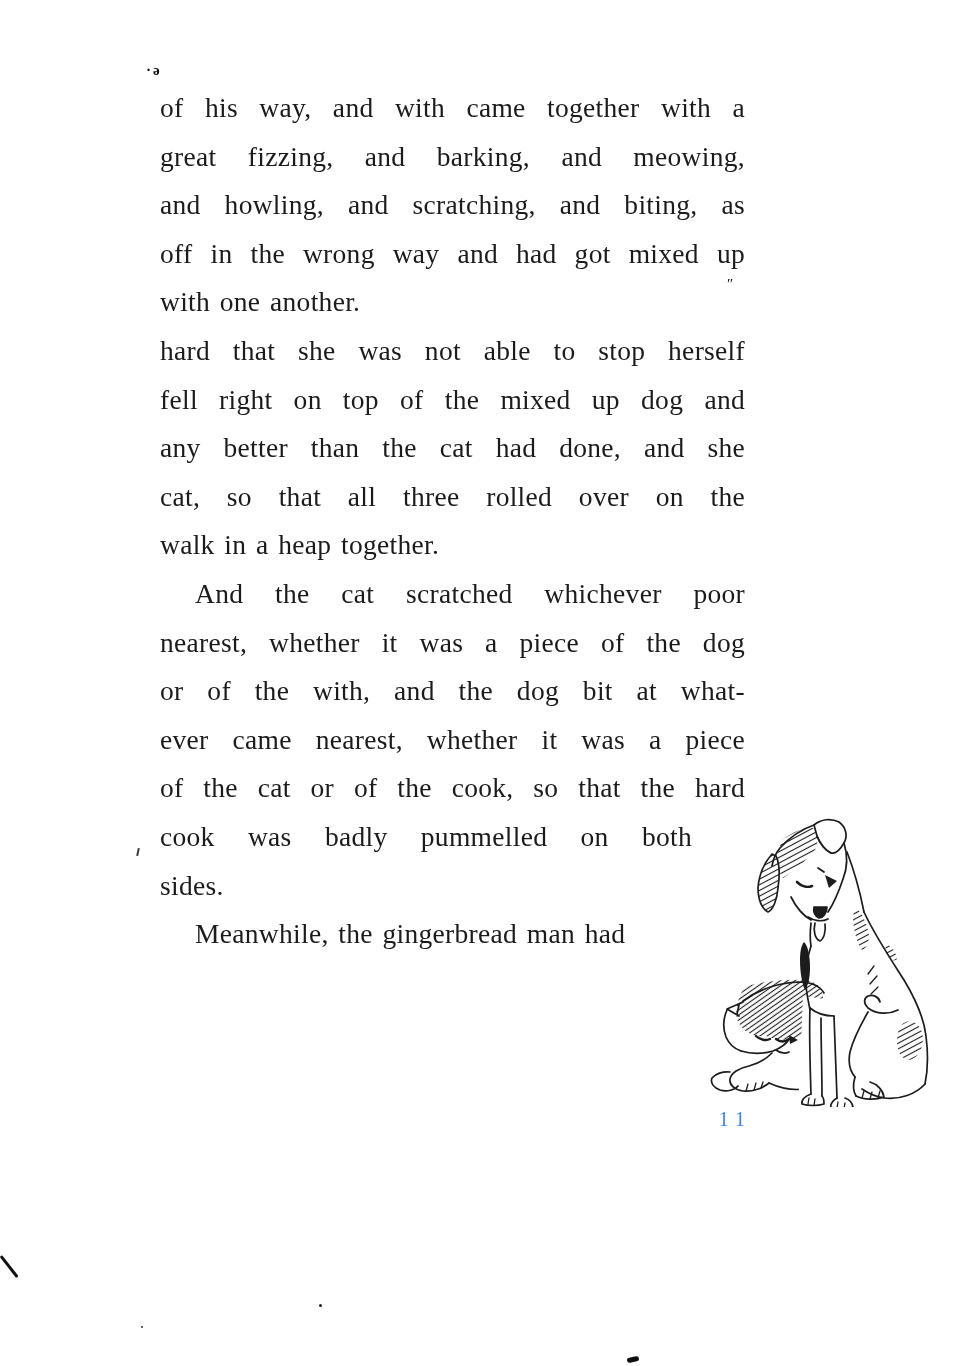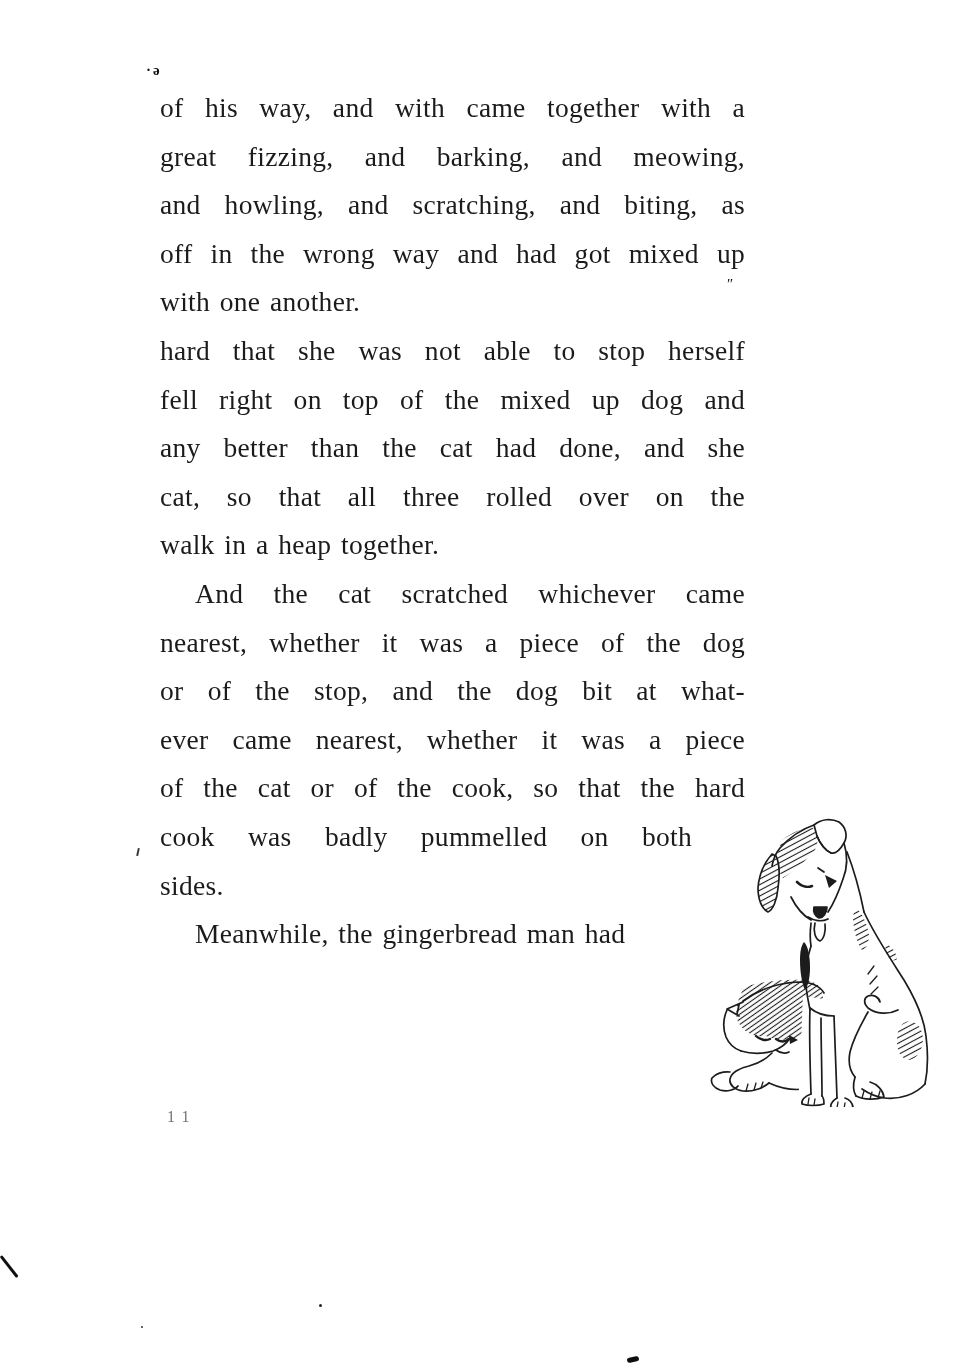--- a/index.html
+++ b/index.html
@@ -9,22 +9,22 @@
   }
   .text-block{
     position:absolute;left:160px;top:84px;width:585px;
     font-size:27.5px;line-height:48.6px;letter-spacing:0.3px;word-spacing:2.5px;
   }
   .line{height:48.6px;white-space:normal;}
   .j{text-align:justify;text-align-last:justify;}
   .ind{text-indent:35px;}
   .nw{width:532px;}
   .page-number{
-    position:absolute;left:160px;top:1108px;width:585px;text-align:left;
-    font-size:16px;letter-spacing:7px;padding-left:7px;color:#737373;
+    position:absolute;left:160px;top:1108px;width:585px;text-align:right;
+    font-size:20px;letter-spacing:7px;padding-left:7px;color:#3b82f6;
   }
   .artifact{position:absolute;color:#111;}
   .mark-topleft{left:146px;top:62px;font-size:15px;font-weight:bold;letter-spacing:2px;}
   .mark-gone{left:727px;top:276px;font-size:15px;}
   .mark-margin-tick{left:137px;top:848px;width:2px;height:8px;background:#3a3a3a;transform:rotate(12deg);}
   .mark-slash{left:2px;top:1255px;width:27px;height:2.6px;background:#101010;border-radius:2px;transform:rotate(52deg);transform-origin:0 0;}
   .mark-dot1{left:319px;top:1304px;width:3px;height:3px;background:#222;border-radius:50%;}
   .mark-dot2{left:141px;top:1326px;width:2px;height:2px;background:#333;border-radius:50%;}
   .mark-blob{left:627px;top:1357px;width:12px;height:5px;background:#0e0e0e;border-radius:3px;transform:rotate(-12deg);}
   .illus{position:absolute;left:710px;top:812px;width:235px;height:295px;}
@@ -40,23 +40,23 @@
     <div class="line j">of his way, and with came together with a</div>
     <div class="line j">great fizzing, and barking, and meowing,</div>
     <div class="line j">and howling, and scratching, and biting, as</div>
     <div class="line j">off in the wrong way and had got mixed up</div>
     <div class="line">with one another.</div>
     <div class="line j">hard that she was not able to stop herself</div>
     <div class="line j">fell right on top of the mixed up dog and</div>
     <div class="line j">any better than the cat had done, and she</div>
     <div class="line j">cat, so that all three rolled over on the</div>
     <div class="line">walk in a heap together.</div>
-    <div class="line j ind">And the cat scratched whichever came</div>
+    <div class="line j ind">And the cat scratched whichever poor</div>
     <div class="line j">nearest, whether it was a piece of the dog</div>
-    <div class="line j">or of the stop, and the dog bit at what-</div>
+    <div class="line j">or of the with, and the dog bit at what-</div>
     <div class="line j">ever came nearest, whether it was a piece</div>
     <div class="line j">of the cat or of the cook, so that the hard</div>
     <div class="line j nw">cook was badly pummelled on both</div>
     <div class="line">sides.</div>
     <div class="line ind">Meanwhile, the gingerbread man had</div>
   </div>
 
   <span class="artifact mark-gone">″</span>
   <div class="artifact mark-margin-tick"></div>
 

